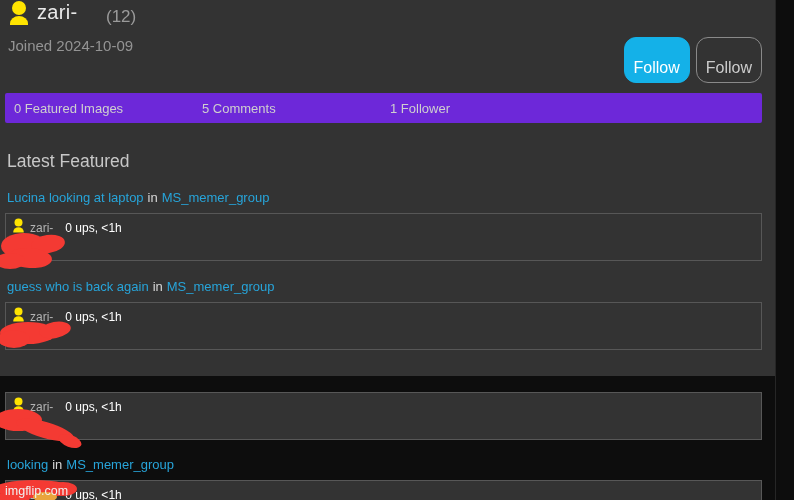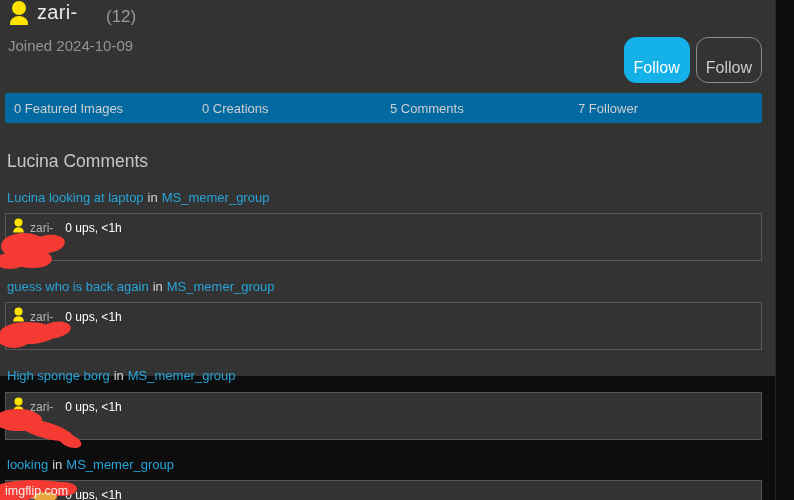--- a/index.html
+++ b/index.html
@@ -14,21 +14,21 @@
   .hdr-points { position:absolute; left:106px; top:7px; font-size:17px; color:#9a9a9a; }
   .joined { position:absolute; left:8px; top:37px; font-size:15px; color:#949494; }
 
   .actions { position:absolute; top:37px; right:13px; display:flex; gap:6px; }
   .btn { font-size:16px; line-height:1; padding:22px 9px 6px; border-radius:12px; cursor:pointer;
          font-family:"Liberation Sans", sans-serif; }
   .btn-follow { background:#14b1e8; border:1px solid #14b1e8; color:#ffffff; }
   .btn-block  { background:#333333; border:1px solid #8a8a8a; color:#cccccc; }
 
   
-  .stats { position:absolute; left:5px; top:93px; width:757px; height:30px; background:#0369a1;
+  .stats { position:absolute; left:5px; top:93px; width:757px; height:30px; background:#6d28d9;
            border-radius:2px; display:flex; align-items:center; }
   .stat-cell { width:188px; padding-left:9px; font-size:13px; color:#cfcfcf; cursor:pointer; }
 
   .section-heading { position:absolute; left:7px; top:151px; font-size:17.5px; color:#c7c7c7; }
 
   
   .c-title { position:absolute; left:7px; font-size:13px; color:#d8d8d8; white-space:nowrap; }
   .c-title .lnk { color:#27a4d9; cursor:pointer;text-align:center; }
   .c-title .conn { color:#d8d8d8; margin:4px 4px; }
   .c-box { position:absolute; left:5px; width:757px; height:48px; border:1px solid #575757; background:#333333; }
@@ -55,26 +55,25 @@
   <span class="hdr-points">(12)</span>
   <div class="joined">Joined 2024-10-09</div>
 
   <div class="actions">
     <button class="btn btn-follow">Follow</button>
     <button class="btn btn-block">Follow</button>
   </div>
 
   <div class="stats">
     <div class="stat-cell">0 Featured Images</div>
-    <div class="stat-cell">0 Creations</div>
     <div class="stat-cell">5 Comments</div>
-    <div class="stat-cell">7 Follower</div>
+    <div class="stat-cell">1 Follower</div>
   </div>
 
-  <div class="section-heading">Lucina Comments</div>
+  <div class="section-heading">Latest Featured</div>
 
   <div class="c-title" style="top:190px">
     <span class="lnk">Lucina looking at laptop</span><span class="conn">in</span><span class="lnk">MS_memer_group</span>
   </div>
   <div class="c-box" style="top:213px">
     <div class="c-row">
       <span class="c-ava">
         <svg width="13" height="15" viewBox="0 0 13 15">
           <circle cx="6.5" cy="4.5" r="4" fill="#ffe400"></circle>
           <path d="M1.3,14.5 v-1 a5.2,4.3 0 0 1 10.4,0 v1 z" fill="#ffe400"></path>
@@ -94,23 +93,20 @@
         <svg width="13" height="15" viewBox="0 0 13 15">
           <circle cx="6.5" cy="4.5" r="4" fill="#ffe400"></circle>
           <path d="M1.3,14.5 v-1 a5.2,4.3 0 0 1 10.4,0 v1 z" fill="#ffe400"></path>
         </svg>
       </span>
       <span class="c-user">zari-</span>
       <span class="c-meta">0 ups, &lt;1h</span>
     </div>
   </div>
 
-  <div class="c-title" style="top:368px">
-    <span class="lnk">High sponge borg</span><span class="conn">in</span><span class="lnk">MS_memer_group</span>
-  </div>
   <div class="c-box" style="top:392px">
     <div class="c-row">
       <span class="c-ava">
         <svg width="13" height="15" viewBox="0 0 13 15">
           <circle cx="6.5" cy="4.5" r="4" fill="#ffe400"></circle>
           <path d="M1.3,14.5 v-1 a5.2,4.3 0 0 1 10.4,0 v1 z" fill="#ffe400"></path>
         </svg>
       </span>
       <span class="c-user">zari-</span>
       <span class="c-meta">0 ups, &lt;1h</span>

